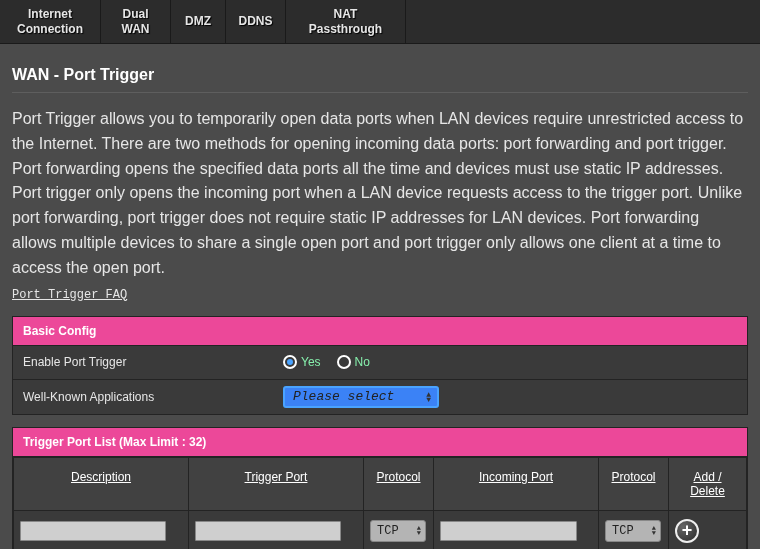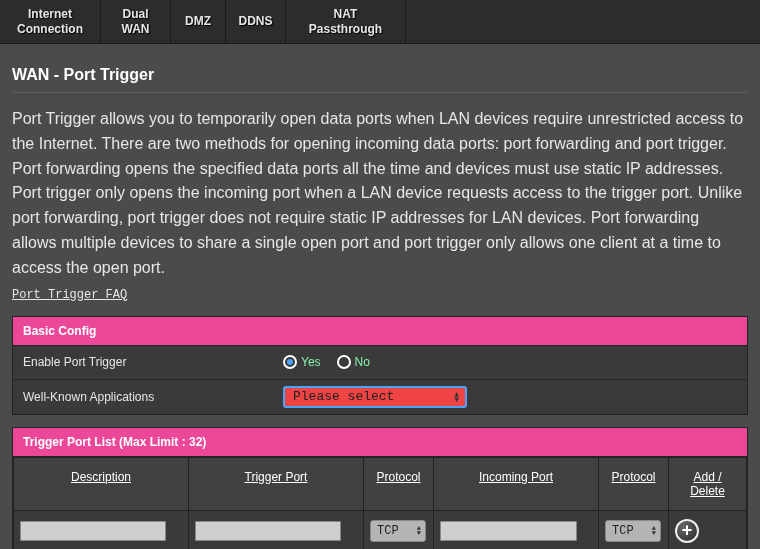--- a/index.html
+++ b/index.html
@@ -116,33 +116,34 @@
     cursor: pointer;
   }
   .radio-dot.selected::after {
     content: "";
     width: 6px; height: 6px;
     background: #4aa3ff;
     border-radius: 50%;
   }
   .radio-label { color: #86efac; margin-right: 10px; }
   .faux-select {
-    width: 184px;
+    width: 156px;
     height: 22px;
-    background: #ef4444;
+    background: #3b82f6;
     border: 2px solid #4aa3ff;
     border-radius: 3px;
     display: flex;
     align-items: center;
     justify-content: space-between;
     padding: 0 6px 0 8px;
     font-family: "Courier New", monospace;
     font-size: 13px;
     color: #222;
     cursor: pointer;
+    font-style: italic;
   }
   .faux-select .arrows {
     display: flex;
     flex-direction: column;
     line-height: 5px;
     font-size: 8px;
     color: #333;
   }
   .table {
     width: 100%;

